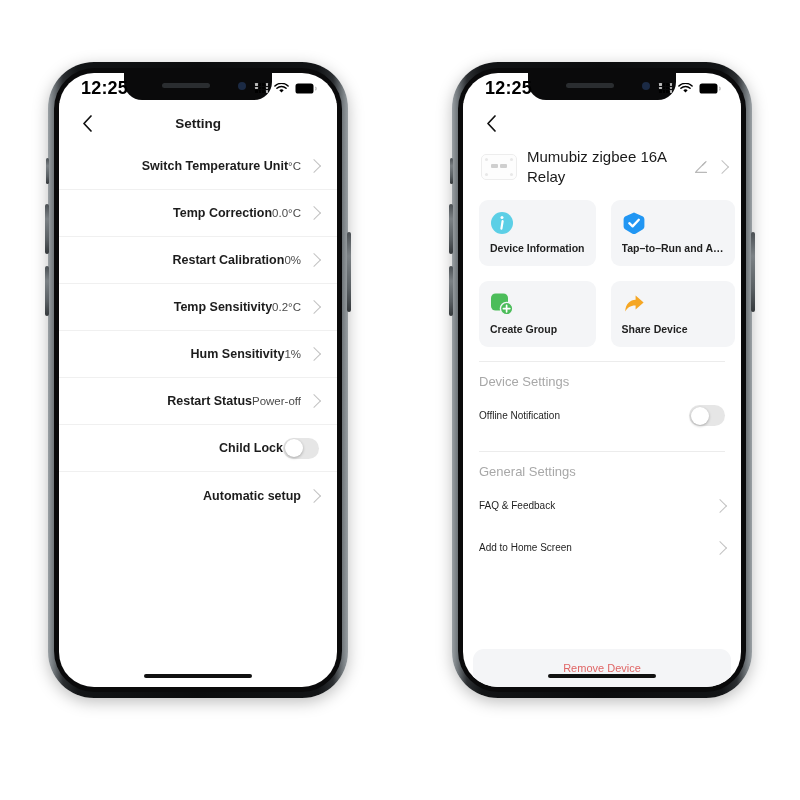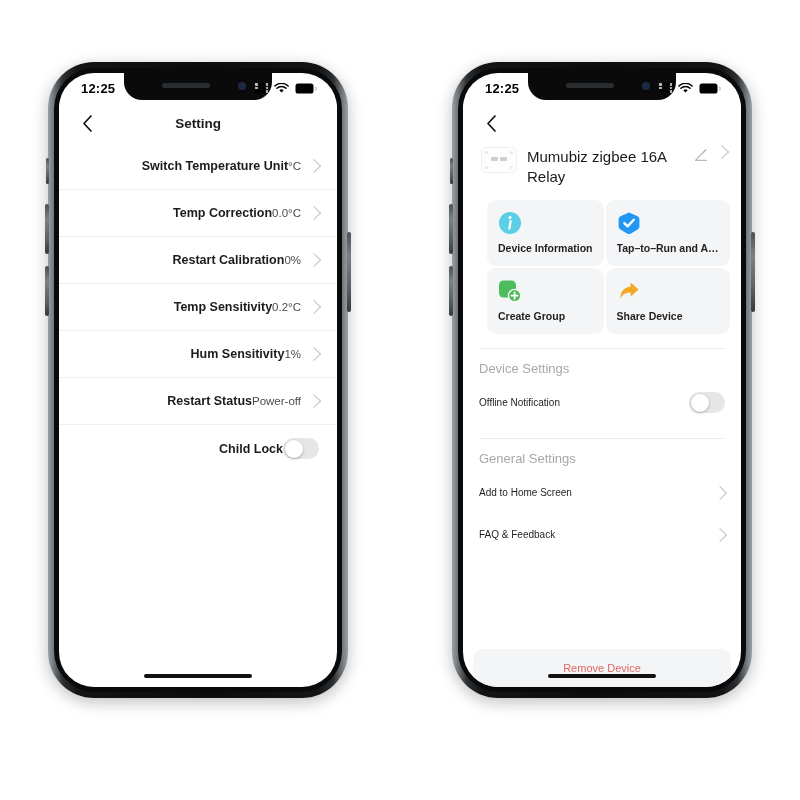--- a/index.html
+++ b/index.html
@@ -88,21 +88,21 @@
     position: relative;
     height: 30px;
     display: flex;
     align-items: center;
     justify-content: space-between;
     padding: 0 20px 0 22px;
     box-sizing: border-box;
     z-index: 7;
   }
   .sb-time {
-    font-size: 13px;
+    font-size: 18px;
     font-weight: bold;
     color: #000;
     letter-spacing: 0.2px;
   }
   .sb-icons {
     display: flex;
     align-items: center;
     gap: 6px;
   }
   .sig {
@@ -192,21 +192,21 @@
     background: #fff;
     box-shadow: 0 1px 3px rgba(0,0,0,0.28);
   }
 
   
   .rscreen { display: flex; flex-direction: column; height: 100%; }
   .rbody { flex: 1; overflow: hidden; display: flex; flex-direction: column; }
 
   .device-head {
     display: flex;
-    align-items: flex-start;
+    align-items: center;
     padding: 4px 14px 12px 18px;
     box-sizing: border-box;
   }
   .device-thumb {
     width: 34px; height: 24px;
     border-radius: 5px;
     background: #fdfdfd;
     border: 1px solid #ededed;
     position: relative;
     flex: none;
@@ -238,22 +238,22 @@
     color: #1a1a1a;
     line-height: 1.35;
     padding-right: 8px;
   }
   .pencil { width: 16px; height: 16px; flex: none; margin-right: 8px; cursor: pointer; }
 
   
   .cards {
     display: grid;
     grid-template-columns: 1fr 1fr;
-    gap: 2px;
-    padding: 0 24px;
+    gap: 15px;
+    padding: 0 16px;
     box-sizing: border-box;
   }
   .card {
     background: #f4f5f7;
     border-radius: 9px;
     height: 66px;
     padding: 11px 11px 0 11px;
     box-sizing: border-box;
     cursor: pointer;
   }
@@ -411,20 +411,25 @@
         <span class="chev"></span>
       </div>
 
       <div class="row">
         <span class="row-label">Child Lock</span>
         <span class="toggle">
           <span class="knob"></span>
         </span>
       </div>
 
+      <div class="row">
+        <span class="row-label">Automatic setup</span>
+        <span class="row-value"></span>
+        <span class="chev"></span>
+      </div>
 
     </div>
     <div class="filler"></div>
     <div class="home-ind"></div>
   </div>
 </div>
 
 <div class="phone right">
   <div class="btn-side btn-silent"></div>
   <div class="btn-side btn-volup"></div>
@@ -546,31 +551,31 @@
           <span class="rrow-label">Offline Notification</span>
           <span class="toggle">
             <span class="knob"></span>
           </span>
         </div>
 
         <div class="sep"></div>
         <div class="sec-title">General Settings</div>
 
         <div class="rrow">
+          <span class="rrow-label">FAQ &amp; Feedback</span>
+          <span class="rrow-value"></span>
+          <span class="chev"></span>
+        </div>
+
+        <div class="rrow">
           <span class="rrow-label">Add to Home Screen</span>
           <span class="rrow-value"></span>
           <span class="chev"></span>
         </div>
 
-        <div class="rrow">
-          <span class="rrow-label">FAQ &amp; Feedback</span>
-          <span class="rrow-value"></span>
-          <span class="chev"></span>
-        </div>
-
 
         <div style="flex:1"></div>
 
         <div class="remove-bar">
           <span class="remove-label">Remove Device</span>
         </div>
       </div>
     </div>
 
     <div class="home-ind"></div>

